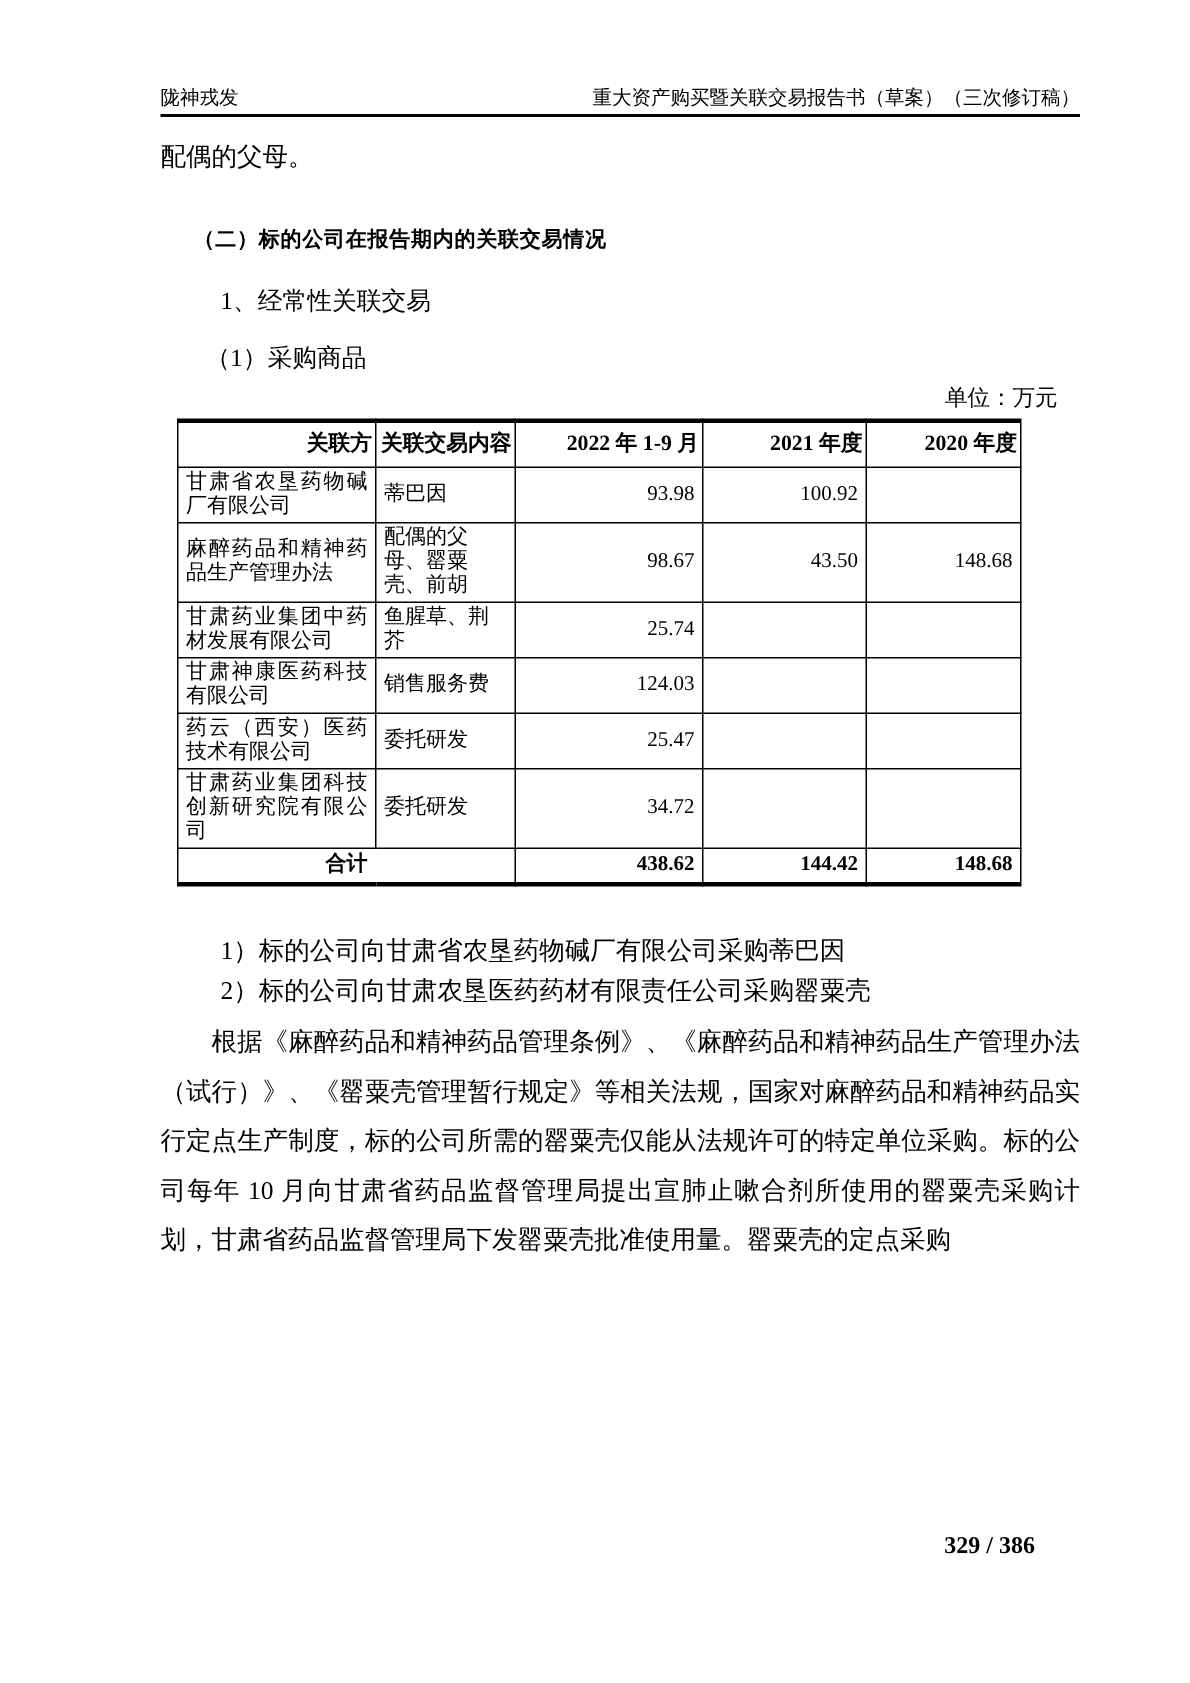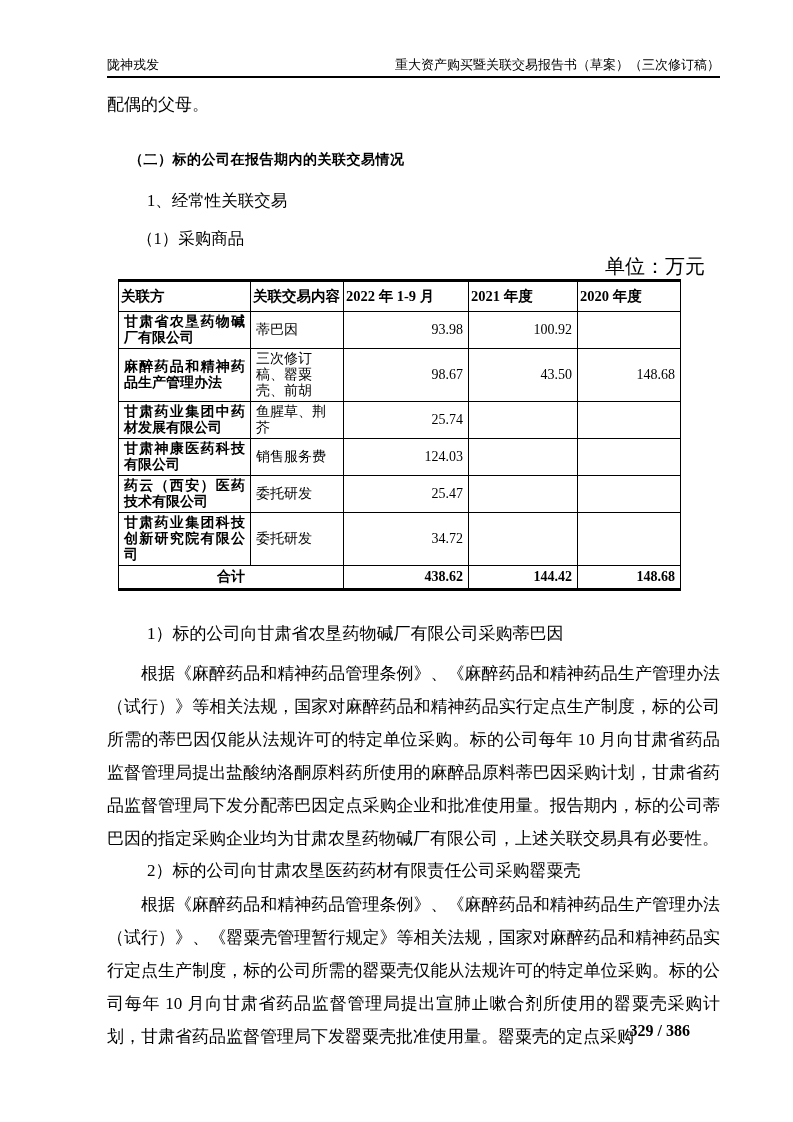--- a/index.html
+++ b/index.html
@@ -52,21 +52,21 @@
     text-indent: 40px;
   }
   .sub2 {
     margin-top: 16px;
     font-size: 16.5px;
     line-height: 22px;
     text-indent: 30px;
   }
   .unit-label {
     margin-top: 6px;
-    font-size: 20px;
+    font-size: 15px;
     line-height: 20px;
     text-align: right;
     padding-right: 15px;
   }
   
   table.rel-table {
     margin-top: 3px;
     margin-left: 11px;
     width: 562px;
     border-collapse: collapse;
@@ -79,32 +79,32 @@
   }
   table.rel-table col.c1 { width: 132px; }
   table.rel-table col.c2 { width: 93px; }
   table.rel-table col.c3 { width: 125px; }
   table.rel-table col.c4 { width: 109px; }
   table.rel-table col.c5 { width: 103px; }
   table.rel-table th {
     border: 1px solid #000;
     font-weight: bold;
     font-size: 14.5px;
-    text-align: left;
+    text-align: right;
     padding: 6px 2px;
     line-height: 17px;
   }
   table.rel-table td {
     border: 1px solid #000;
     vertical-align: middle;
     line-height: 16px;
     padding: 2px 5px;
     height: 35px;
   }
-  td.c-party { text-align: justify; text-align-last: left; font-weight: bold; }
+  td.c-party { text-align: justify; text-align-last: left; }
   td.c-content { text-align: left; }
   td.c-num { text-align: right; padding-right: 8px; }
   tr.total-row td {
     height: 24px;
     font-weight: bold;
     padding-top: 1px;
     padding-bottom: 1px;
   }
   td.c-total-label { text-align: center; }
   
@@ -177,21 +177,21 @@
           <tr>
             <td class="c-party">甘肃省农垦药物碱厂有限公司</td>
             <td class="c-content">蒂巴因</td>
             <td class="c-num">93.98</td>
             <td class="c-num">100.92</td>
             <td class="c-num"></td>
           </tr>
 
           <tr>
             <td class="c-party">麻醉药品和精神药品生产管理办法</td>
-            <td class="c-content">三次修订稿、罂粟壳、前胡</td>
+            <td class="c-content">配偶的父母、罂粟壳、前胡</td>
             <td class="c-num">98.67</td>
             <td class="c-num">43.50</td>
             <td class="c-num">148.68</td>
           </tr>
 
           <tr>
             <td class="c-party">甘肃药业集团中药材发展有限公司</td>
             <td class="c-content">鱼腥草、荆芥</td>
             <td class="c-num">25.74</td>
             <td class="c-num"></td>
@@ -226,21 +226,20 @@
           <td class="c-total-label" colspan="2">合计</td>
           <td class="c-num">438.62</td>
           <td class="c-num">144.42</td>
           <td class="c-num">148.68</td>
         </tr>
       </tbody>
     </table>
 
     <p class="item-title">1）标的公司向甘肃省农垦药物碱厂有限公司采购蒂巴因</p>
 
-    <p class="body-para">根据《麻醉药品和精神药品管理条例》、《麻醉药品和精神药品生产管理办法（试行）》等相关法规，国家对麻醉药品和精神药品实行定点生产制度，标的公司所需的蒂巴因仅能从法规许可的特定单位采购。标的公司每年 10 月向甘肃省药品监督管理局提出盐酸纳洛酮原料药所使用的麻醉品原料蒂巴因采购计划，甘肃省药品监督管理局下发分配蒂巴因定点采购企业和批准使用量。报告期内，标的公司蒂巴因的指定采购企业均为甘肃农垦药物碱厂有限公司，上述关联交易具有必要性。</p>
 
     <p class="item-title second">2）标的公司向甘肃农垦医药药材有限责任公司采购罂粟壳</p>
 
     <p class="body-para second">根据《麻醉药品和精神药品管理条例》、《麻醉药品和精神药品生产管理办法（试行）》、《罂粟壳管理暂行规定》等相关法规，国家对麻醉药品和精神药品实行定点生产制度，标的公司所需的罂粟壳仅能从法规许可的特定单位采购。标的公司每年 10 月向甘肃省药品监督管理局提出宣肺止嗽合剂所使用的罂粟壳采购计划，甘肃省药品监督管理局下发罂粟壳批准使用量。罂粟壳的定点采购</p>
 
   </div>
 
   <div class="page-footer">329 / 386</div>
 </div>
 

